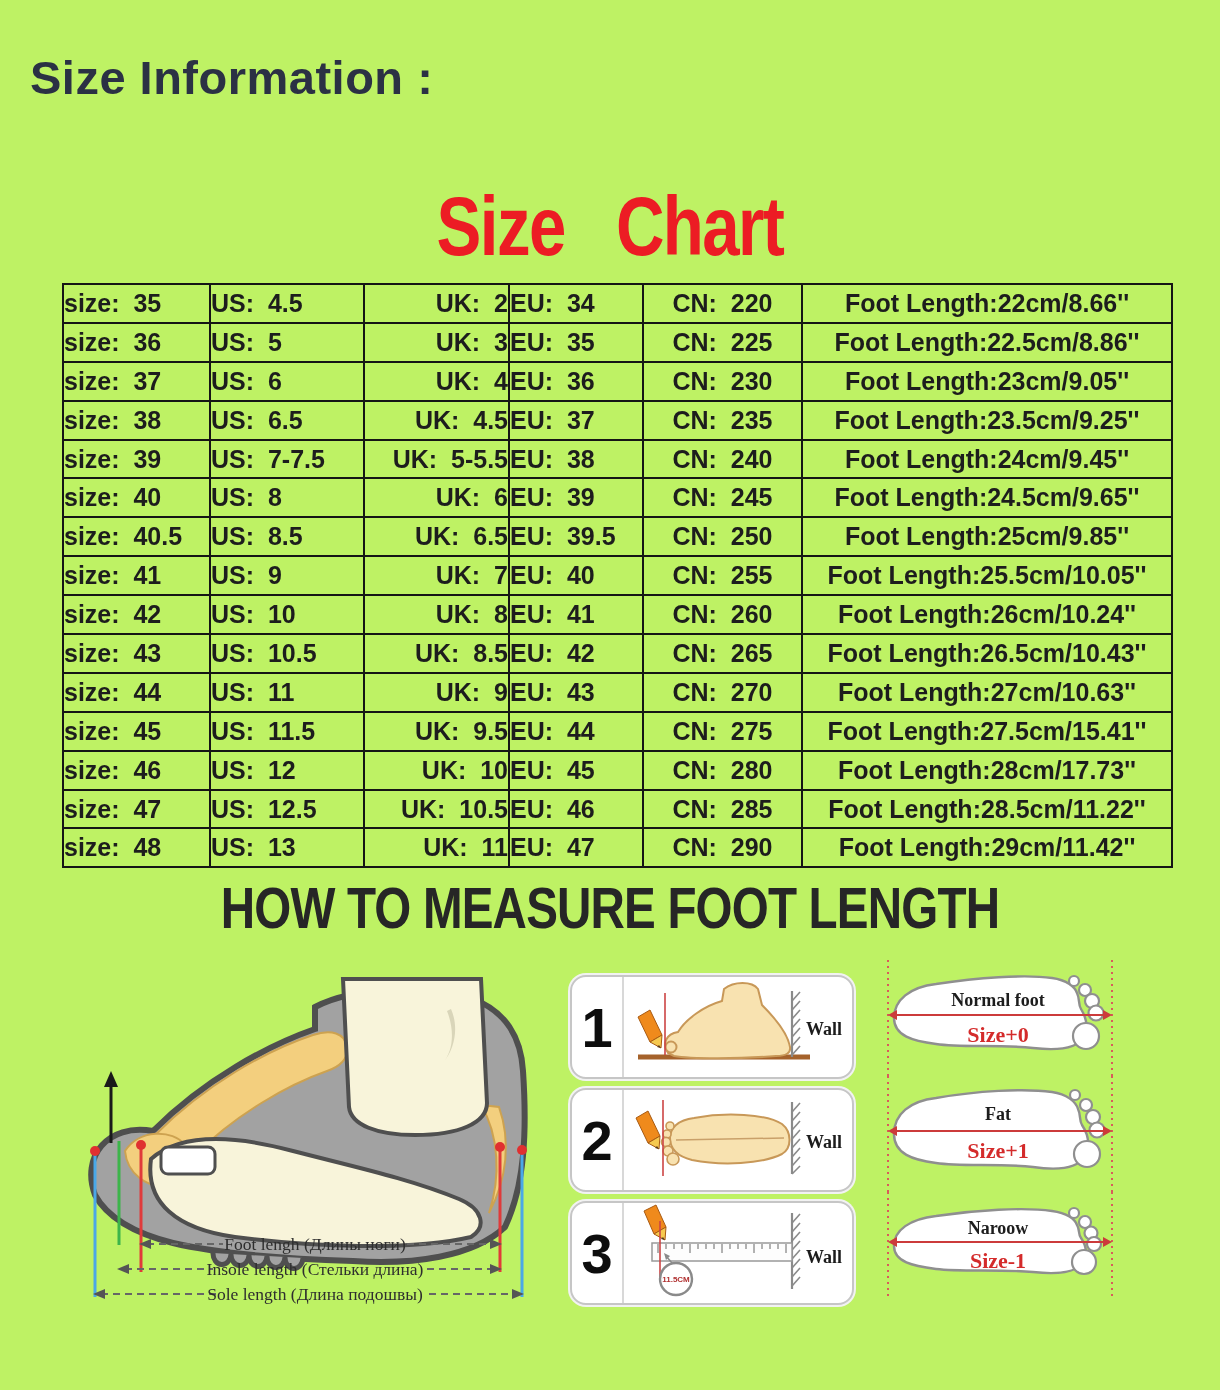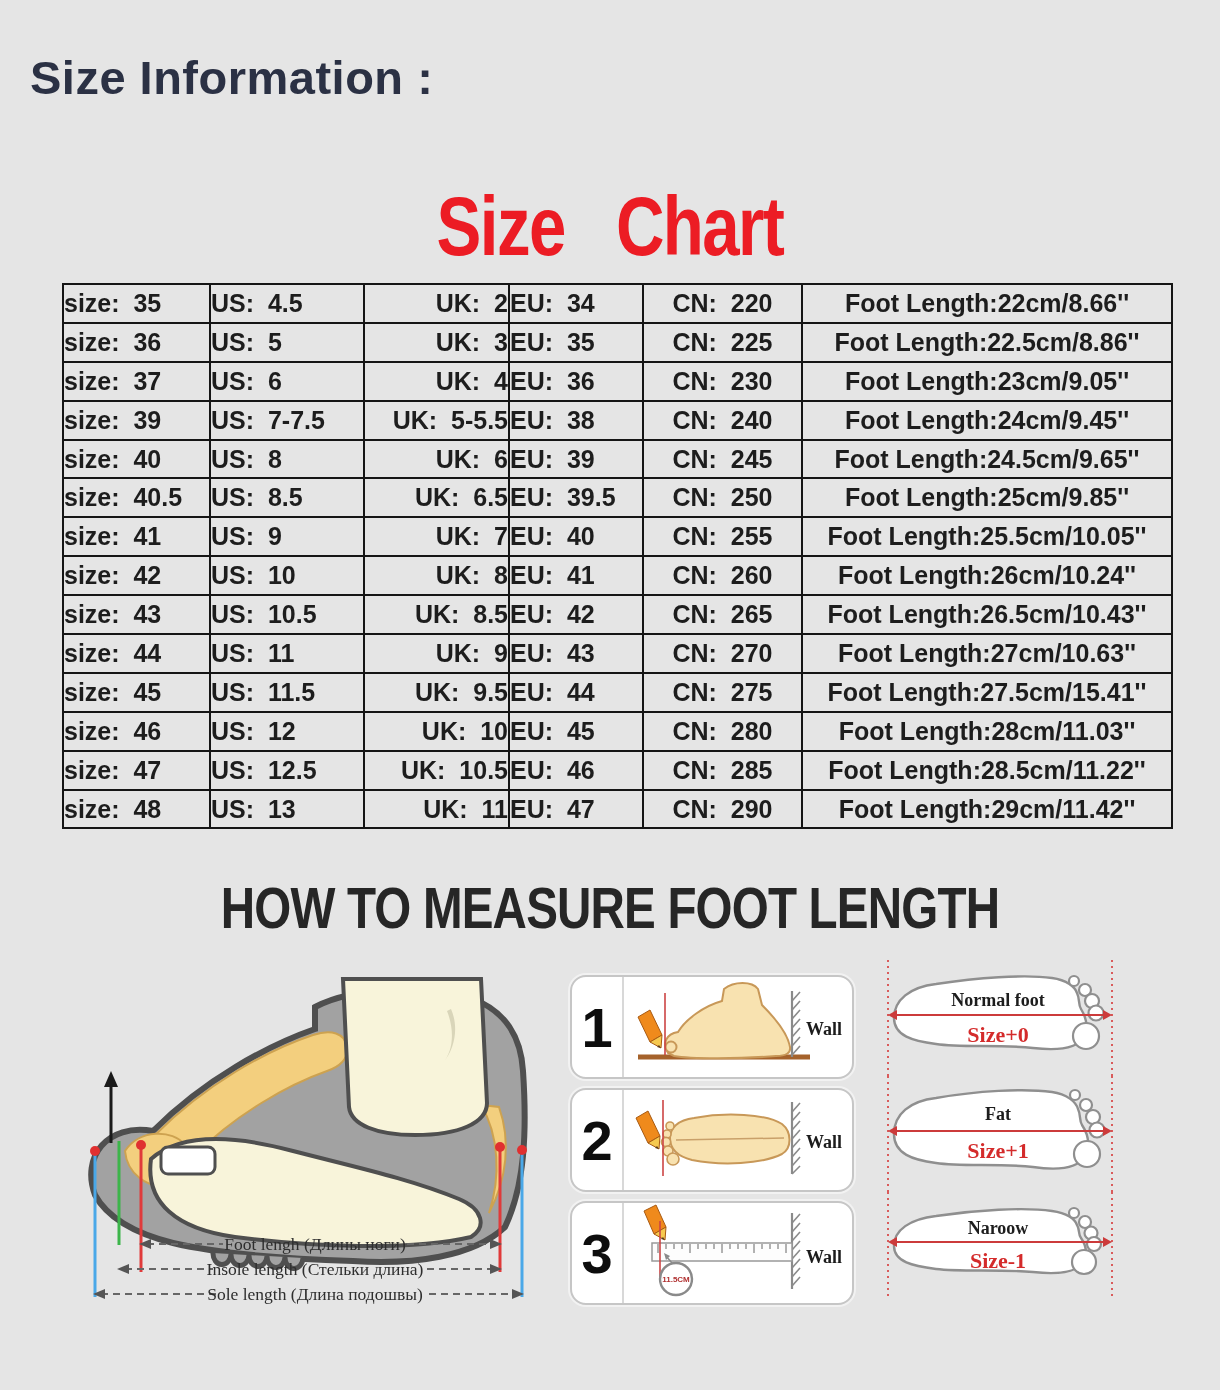--- a/index.html
+++ b/index.html
@@ -1,16 +1,16 @@
 <!DOCTYPE html>
 <html><head>
 <meta charset="utf-8">
 <style>
   html,body{margin:0;padding:0;background:#ffffff;}
-  #canvas{position:relative;width:1220px;height:1390px;background:#e5e5e5;overflow:hidden;
+  #canvas{position:relative;width:1220px;height:1390px;background:#bef264;overflow:hidden;
           font-family:"Liberation Sans",sans-serif;}
 
   .page-title{position:absolute;left:30px;top:50px;font-size:47px;font-weight:700;
               color:#2b3144;letter-spacing:.5px;}
 
   .size-chart-title{position:absolute;left:0;top:178px;width:100%;text-align:center;
               color:#ec1c24;font-size:84px;font-weight:800;letter-spacing:-2px;
               transform:scaleX(.80);white-space:pre;}
 
   table.size-table{position:absolute;left:62px;top:283px;width:1097px;
@@ -72,20 +72,28 @@
         </tr>
         <tr>
           <td class="c0">size:&nbsp;&nbsp;37</td>
           <td class="c1">US:&nbsp;&nbsp;6</td>
           <td class="c2">UK:&nbsp;&nbsp;4</td>
           <td class="c3">EU:&nbsp;&nbsp;36</td>
           <td class="c4">CN:&nbsp;&nbsp;230</td>
           <td class="c5">Foot Length:23cm/9.05''</td>
         </tr>
         <tr>
+          <td class="c0">size:&nbsp;&nbsp;38</td>
+          <td class="c1">US:&nbsp;&nbsp;6.5</td>
+          <td class="c2">UK:&nbsp;&nbsp;4.5</td>
+          <td class="c3">EU:&nbsp;&nbsp;37</td>
+          <td class="c4">CN:&nbsp;&nbsp;235</td>
+          <td class="c5">Foot Length:23.5cm/9.25''</td>
+        </tr>
+        <tr>
           <td class="c0">size:&nbsp;&nbsp;39</td>
           <td class="c1">US:&nbsp;&nbsp;7-7.5</td>
           <td class="c2">UK:&nbsp;&nbsp;5-5.5</td>
           <td class="c3">EU:&nbsp;&nbsp;38</td>
           <td class="c4">CN:&nbsp;&nbsp;240</td>
           <td class="c5">Foot Length:24cm/9.45''</td>
         </tr>
         <tr>
           <td class="c0">size:&nbsp;&nbsp;40</td>
           <td class="c1">US:&nbsp;&nbsp;8</td>
@@ -141,21 +149,21 @@
           <td class="c3">EU:&nbsp;&nbsp;44</td>
           <td class="c4">CN:&nbsp;&nbsp;275</td>
           <td class="c5">Foot Length:27.5cm/15.41''</td>
         </tr>
         <tr>
           <td class="c0">size:&nbsp;&nbsp;46</td>
           <td class="c1">US:&nbsp;&nbsp;12</td>
           <td class="c2">UK:&nbsp;&nbsp;10</td>
           <td class="c3">EU:&nbsp;&nbsp;45</td>
           <td class="c4">CN:&nbsp;&nbsp;280</td>
-          <td class="c5">Foot Length:28cm/11.03''</td>
+          <td class="c5">Foot Length:28cm/17.73''</td>
         </tr>
         <tr>
           <td class="c0">size:&nbsp;&nbsp;47</td>
           <td class="c1">US:&nbsp;&nbsp;12.5</td>
           <td class="c2">UK:&nbsp;&nbsp;10.5</td>
           <td class="c3">EU:&nbsp;&nbsp;46</td>
           <td class="c4">CN:&nbsp;&nbsp;285</td>
           <td class="c5">Foot Length:28.5cm/11.22''</td>
         </tr>
         <tr>

